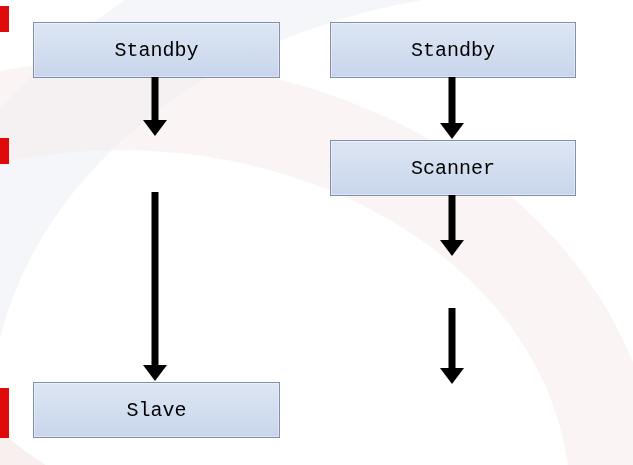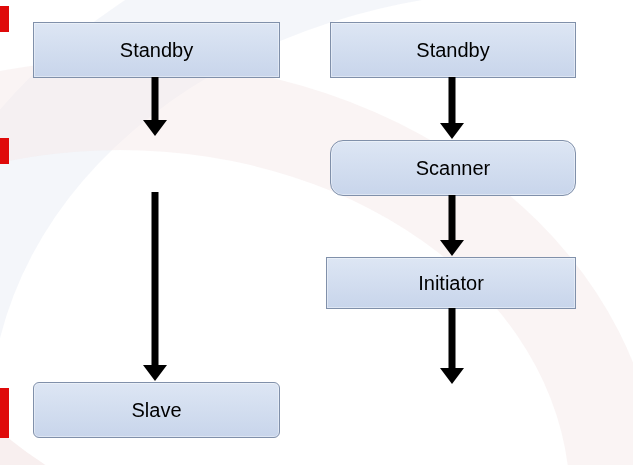--- a/index.html
+++ b/index.html
@@ -6,21 +6,21 @@
     margin: 0;
     padding: 0;
     background: #ffffff;
   }
   .canvas {
     position: relative;
     width: 633px;
     height: 465px;
     background: #ffffff;
     overflow: hidden;
-    font-family: Liberation Sans, sans-serif;
+    font-family: Liberation Mono, monospace;
   }
   
   .band {
     position: absolute;
     border-radius: 50%;
     pointer-events: none;
   }
   .band-pink {
     left: -260px;
     top: -340px;
@@ -98,29 +98,28 @@
   <div class="band band-blue"></div>
   <div class="band band-pink2"></div>
 
   <div class="redmark" style="top:6px; height:26px;"></div>
   <div class="redmark" style="top:138px; height:26px;"></div>
   <div class="redmark" style="top:388px; height:50px;"></div>
 
   <div class="node" style="left:33px; top:22px; width:245px; height:54px;">Standby</div>
 
 
-  <div class="node" style="left:33px; top:382px; width:245px; height:54px;border-radius:6px;">Slave</div>
+  <div class="node" style="left:33px; top:382px; width:245px; height:54px;">Slave</div>
 
   <div class="arrow" style="left:142px; top:77px; height:59px;"></div>
   <div class="arrow" style="left:142px; top:192px; height:189px;"></div>
 
   <div class="node" style="left:330px; top:22px; width:244px; height:54px;">Standby</div>
 
-  <div class="node" style="left:330px; top:140px; width:244px; height:54px;border-radius:13px;">Scanner</div>
+  <div class="node" style="left:330px; top:140px; width:244px; height:54px;">Scanner</div>
 
-  <div class="node" style="left:326px; top:257px; width:248px; height:50px;">Initiator</div>
 
 
   <div class="arrow" style="left:439px; top:77px; height:62px;"></div>
   <div class="arrow" style="left:439px; top:195px; height:61px;"></div>
   <div class="arrow" style="left:439px; top:308px; height:76px;"></div>
 
 </div>
 
 </body></html>

